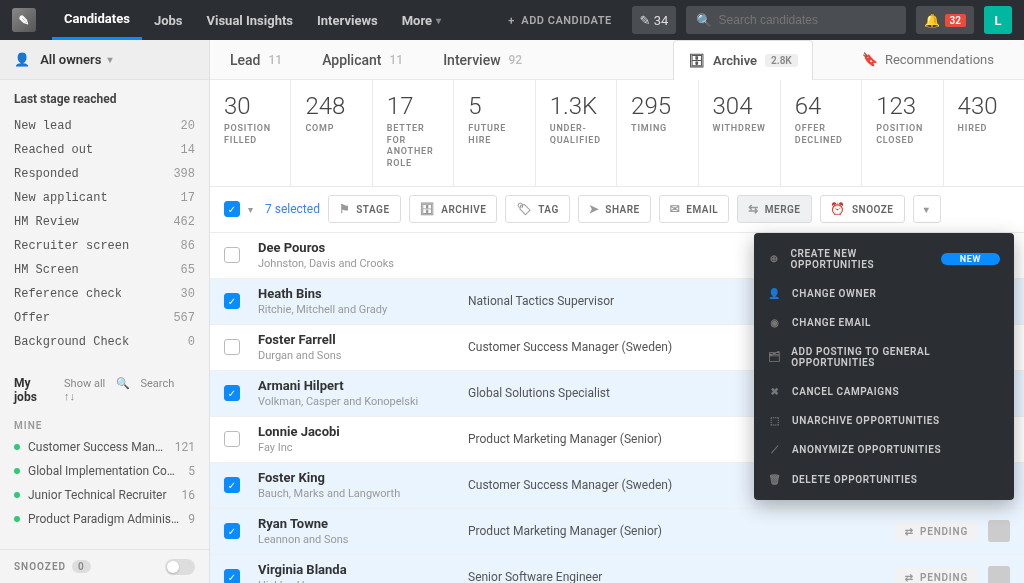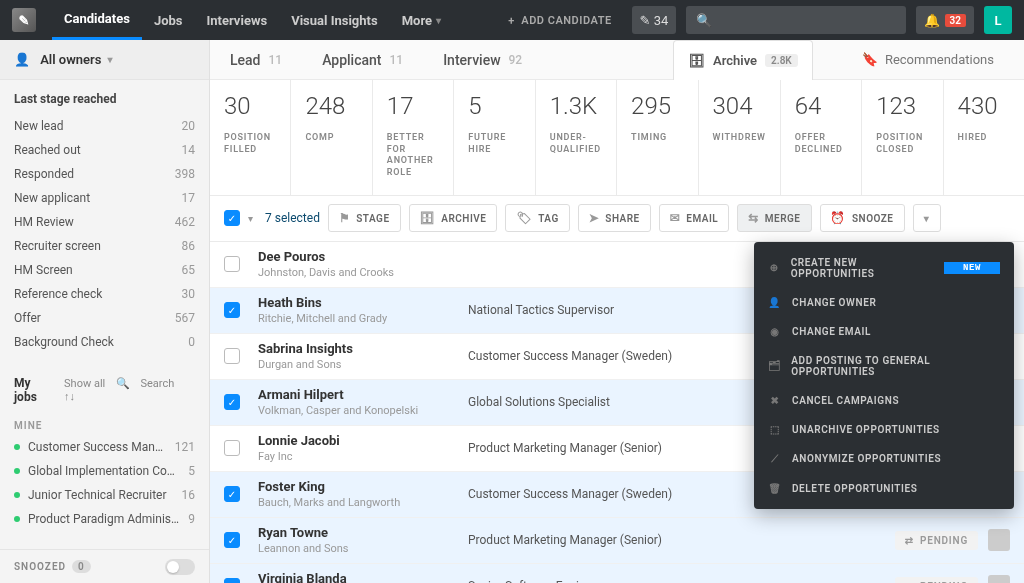--- a/index.html
+++ b/index.html
@@ -23,21 +23,21 @@
 .main { display: flex; height: calc(100% - 40px); }
 .sidebar { width: 210px; background: #f4f4f4; border-right: 1px solid #e0e0e0; display: flex; flex-direction: column; }
 .content { flex: 1; background: #fff; display: flex; flex-direction: column; overflow: hidden; }
 
 .owners-bar { height: 40px; display: flex; align-items: center; padding: 0 14px; border-bottom: 1px solid #e4e4e4; font-weight: 600; font-size: 13px; background: #eee; }
 .owners-bar .ico { margin-right: 10px; color: #666; }
 .owners-bar .chev { margin-left: 6px; color: #999; font-size: 10px; }
 
 .side-section-title { padding: 12px 14px 8px; font-size: 12px; font-weight: 700; color: #444; }
 .side-list { padding: 0 0 8px; }
-.side-item { display: flex; justify-content: space-between; align-items: center; padding: 5px 14px; font-size: 12px; color: #555; cursor: pointer; }
+.side-item { display: flex; justify-content: space-between; align-items: center; padding: 5px 14px; font-size: 12px; color: #555; cursor: pointer; font-family: Liberation Mono, monospace; }
 .side-item .count { color: #999; font-size: 12px; }
 
 .side-mine-header { display: flex; align-items: center; justify-content: space-between; padding: 14px 14px 6px; }
 .side-mine-header .title { font-weight: 700; font-size: 12px; }
 .side-mine-header .links { font-size: 11px; color: #888; }
 .side-mine-header .links span { margin-left: 8px; cursor: pointer; }
 .side-mine-label { padding: 10px 14px 4px; font-size: 10px; letter-spacing: 1px; color: #999; font-weight: 600; }
 .job-item { display: flex; align-items: center; padding: 5px 14px; font-size: 12px; color: #555; }
 .job-dot { width: 6px; height: 6px; border-radius: 50%; background: #2ecc71; margin-right: 8px; flex-shrink: 0; }
 .job-name { flex: 1; white-space: nowrap; overflow: hidden; text-overflow: ellipsis; }
@@ -55,28 +55,28 @@
 .ptab-spacer { flex: 1; }
 .archive-tab { background: #fff; border: 1px solid #e0e0e0; border-bottom: none; height: 40px; padding: 0 14px; display: flex; align-items: center; gap: 8px; border-radius: 4px 4px 0 0; font-weight: 600; color: #555; }
 .archive-tab .cnt { background: #eee; border-radius: 3px; padding: 1px 6px; font-size: 10px; color: #888; }
 .reco-tab { display: flex; align-items: center; gap: 6px; color: #777; font-size: 13px; padding: 0 10px; }
 
 
 .stats { display: flex; border-bottom: 1px solid #eaeaea; }
 .stat { flex: 1; border-right: 1px solid #eaeaea; padding: 12px 14px 16px; }
 .stat:last-child { border-right: none; }
 .stat-num { font-size: 24px; font-weight: 300; color: #444; }
-.stat-label { font-size: 9px; letter-spacing: 0.8px; color: #888; font-weight: 600; margin-top: 12px; line-height: 1.3; }
+.stat-label { font-size: 9px; letter-spacing: 0.8px; color: #888; font-weight: 600; margin-top: 3px; line-height: 1.3; }
 
 
 .action-bar { height: 46px; border-bottom: 1px solid #eaeaea; display: flex; align-items: center; padding: 0 14px; gap: 8px; position: relative; }
 .chk { width: 16px; height: 16px; border: 1px solid #bbb; border-radius: 3px; cursor: pointer; display: inline-flex; align-items: center; justify-content: center; background: #fff; }
 .chk.checked { background: #0a8cff; border-color: #0a8cff; color: #fff; font-size: 10px; }
 .chk.master { background: #0a8cff; border-color: #0a8cff; color: #fff; font-size: 10px; }
-.sel-count { font-size: 12px; color: #0c4a6e; margin-left: 4px; }
+.sel-count { font-size: 12px; color: #3b82f6; margin-left: 4px; }
 .abtn { border: 1px solid #ddd; background: #fff; height: 28px; padding: 0 10px; display: flex; align-items: center; gap: 6px; font-size: 10px; letter-spacing: 0.5px; color: #666; font-weight: 600; border-radius: 3px; cursor: pointer; }
 .abtn.active { background: #eef0f1; }
 .abtn .ico { color: #999; font-size: 12px; }
 .abtn.caret-only { width: 28px; padding: 0; justify-content: center; }
 
 
 .rows { flex: 1; overflow-y: auto; }
 .row { display: flex; align-items: center; min-height: 46px; padding: 6px 14px; border-bottom: 1px solid #f0f0f0; position: relative; }
 .row.sel { background: #eaf4ff; }
 .row .chk-col { width: 34px; display: flex; }
@@ -88,40 +88,41 @@
 .row .tags-col { display: flex; gap: 4px; margin-right: 8px; }
 .row .right-col { display: flex; align-items: center; gap: 10px; }
 .pending-badge { background: #f2f2f2; border-radius: 3px; padding: 4px 10px; font-size: 10px; letter-spacing: 0.8px; color: #999; font-weight: 600; display: flex; align-items: center; gap: 6px; }
 .avatar-sm { width: 22px; height: 22px; border-radius: 3px; background: #ccc; }
 
 
 .dropdown { position: absolute; top: 46px; right: 10px; width: 260px; background: #2b2f33; border-radius: 4px; box-shadow: 0 6px 20px rgba(0,0,0,0.3); padding: 6px 0; z-index: 100; }
 .dropdown::before { content: ""; position: absolute; top: -6px; right: 18px; border: 6px solid transparent; border-bottom-color: #2b2f33; }
 .dd-item { padding: 9px 14px; display: flex; align-items: center; gap: 10px; color: #ccc; font-size: 10px; letter-spacing: 0.6px; font-weight: 600; cursor: pointer; }
 .dd-item .ico { color: #777; width: 14px; text-align: center; }
-.dd-new { background: #0a8cff; color: #fff; border-radius: 0; padding: 1px 19px; font-size: 9px; margin-left: 4px; font-family: Liberation Mono, monospace; }
+.dd-new { background: #0a8cff; color: #fff; border-radius: 6px; padding: 1px 19px; font-size: 9px; margin-left: 4px; }
 </style>
 </head>
 <body>
 
 <div class="topnav">
   <div class="logo">✎</div>
   <div class="nav-item active">Candidates</div>
   <div class="nav-item">Jobs</div>
+  <div class="nav-item">Visual Insights</div>
   <div class="nav-item">Interviews</div>
-  <div class="nav-item">Visual Insights</div>
   <div class="nav-item">
       <span>More</span> 
       <span style="margin-left:4px;color:#888;font-size:10px;">▾</span>
     </div>
   <div class="nav-spacer"></div>
   <div class="nav-action">+ &nbsp;<span>ADD CANDIDATE</span></div>
   <div class="btn-box"><span>✎</span>&nbsp;<span>34</span></div>
   <div class="search-box">
     <span style="margin-right:6px;">🔍</span>
+    <input placeholder="Search candidates" style="">
   </div>
   <div class="bell-box">
     <span>🔔</span>
     <span class="badge">32</span>
   </div>
   <div class="avatar-box">L</div>
 </div>
 
 <div class="main">
 
@@ -381,21 +382,21 @@
             <span class="tag">engineering</span>
             <span class="tag">high-priority</span>
           </div>
     <div class="right-col"></div>
   </div>
         <div class="row">
     <div class="chk-col">
             <div class="chk"></div>
           </div>
     <div class="name-col">
-            <div class="name">Sabrina Insights</div>
+            <div class="name">Foster Farrell</div>
             <div class="company">Durgan and Sons</div>
           </div>
     <div class="role-col">Customer Success Manager (Sweden)</div>
     <div class="tags-col"></div>
     <div class="right-col"></div>
   </div>
         <div class="row sel">
     <div class="chk-col">
             <div class="chk checked">✓</div>
           </div>

